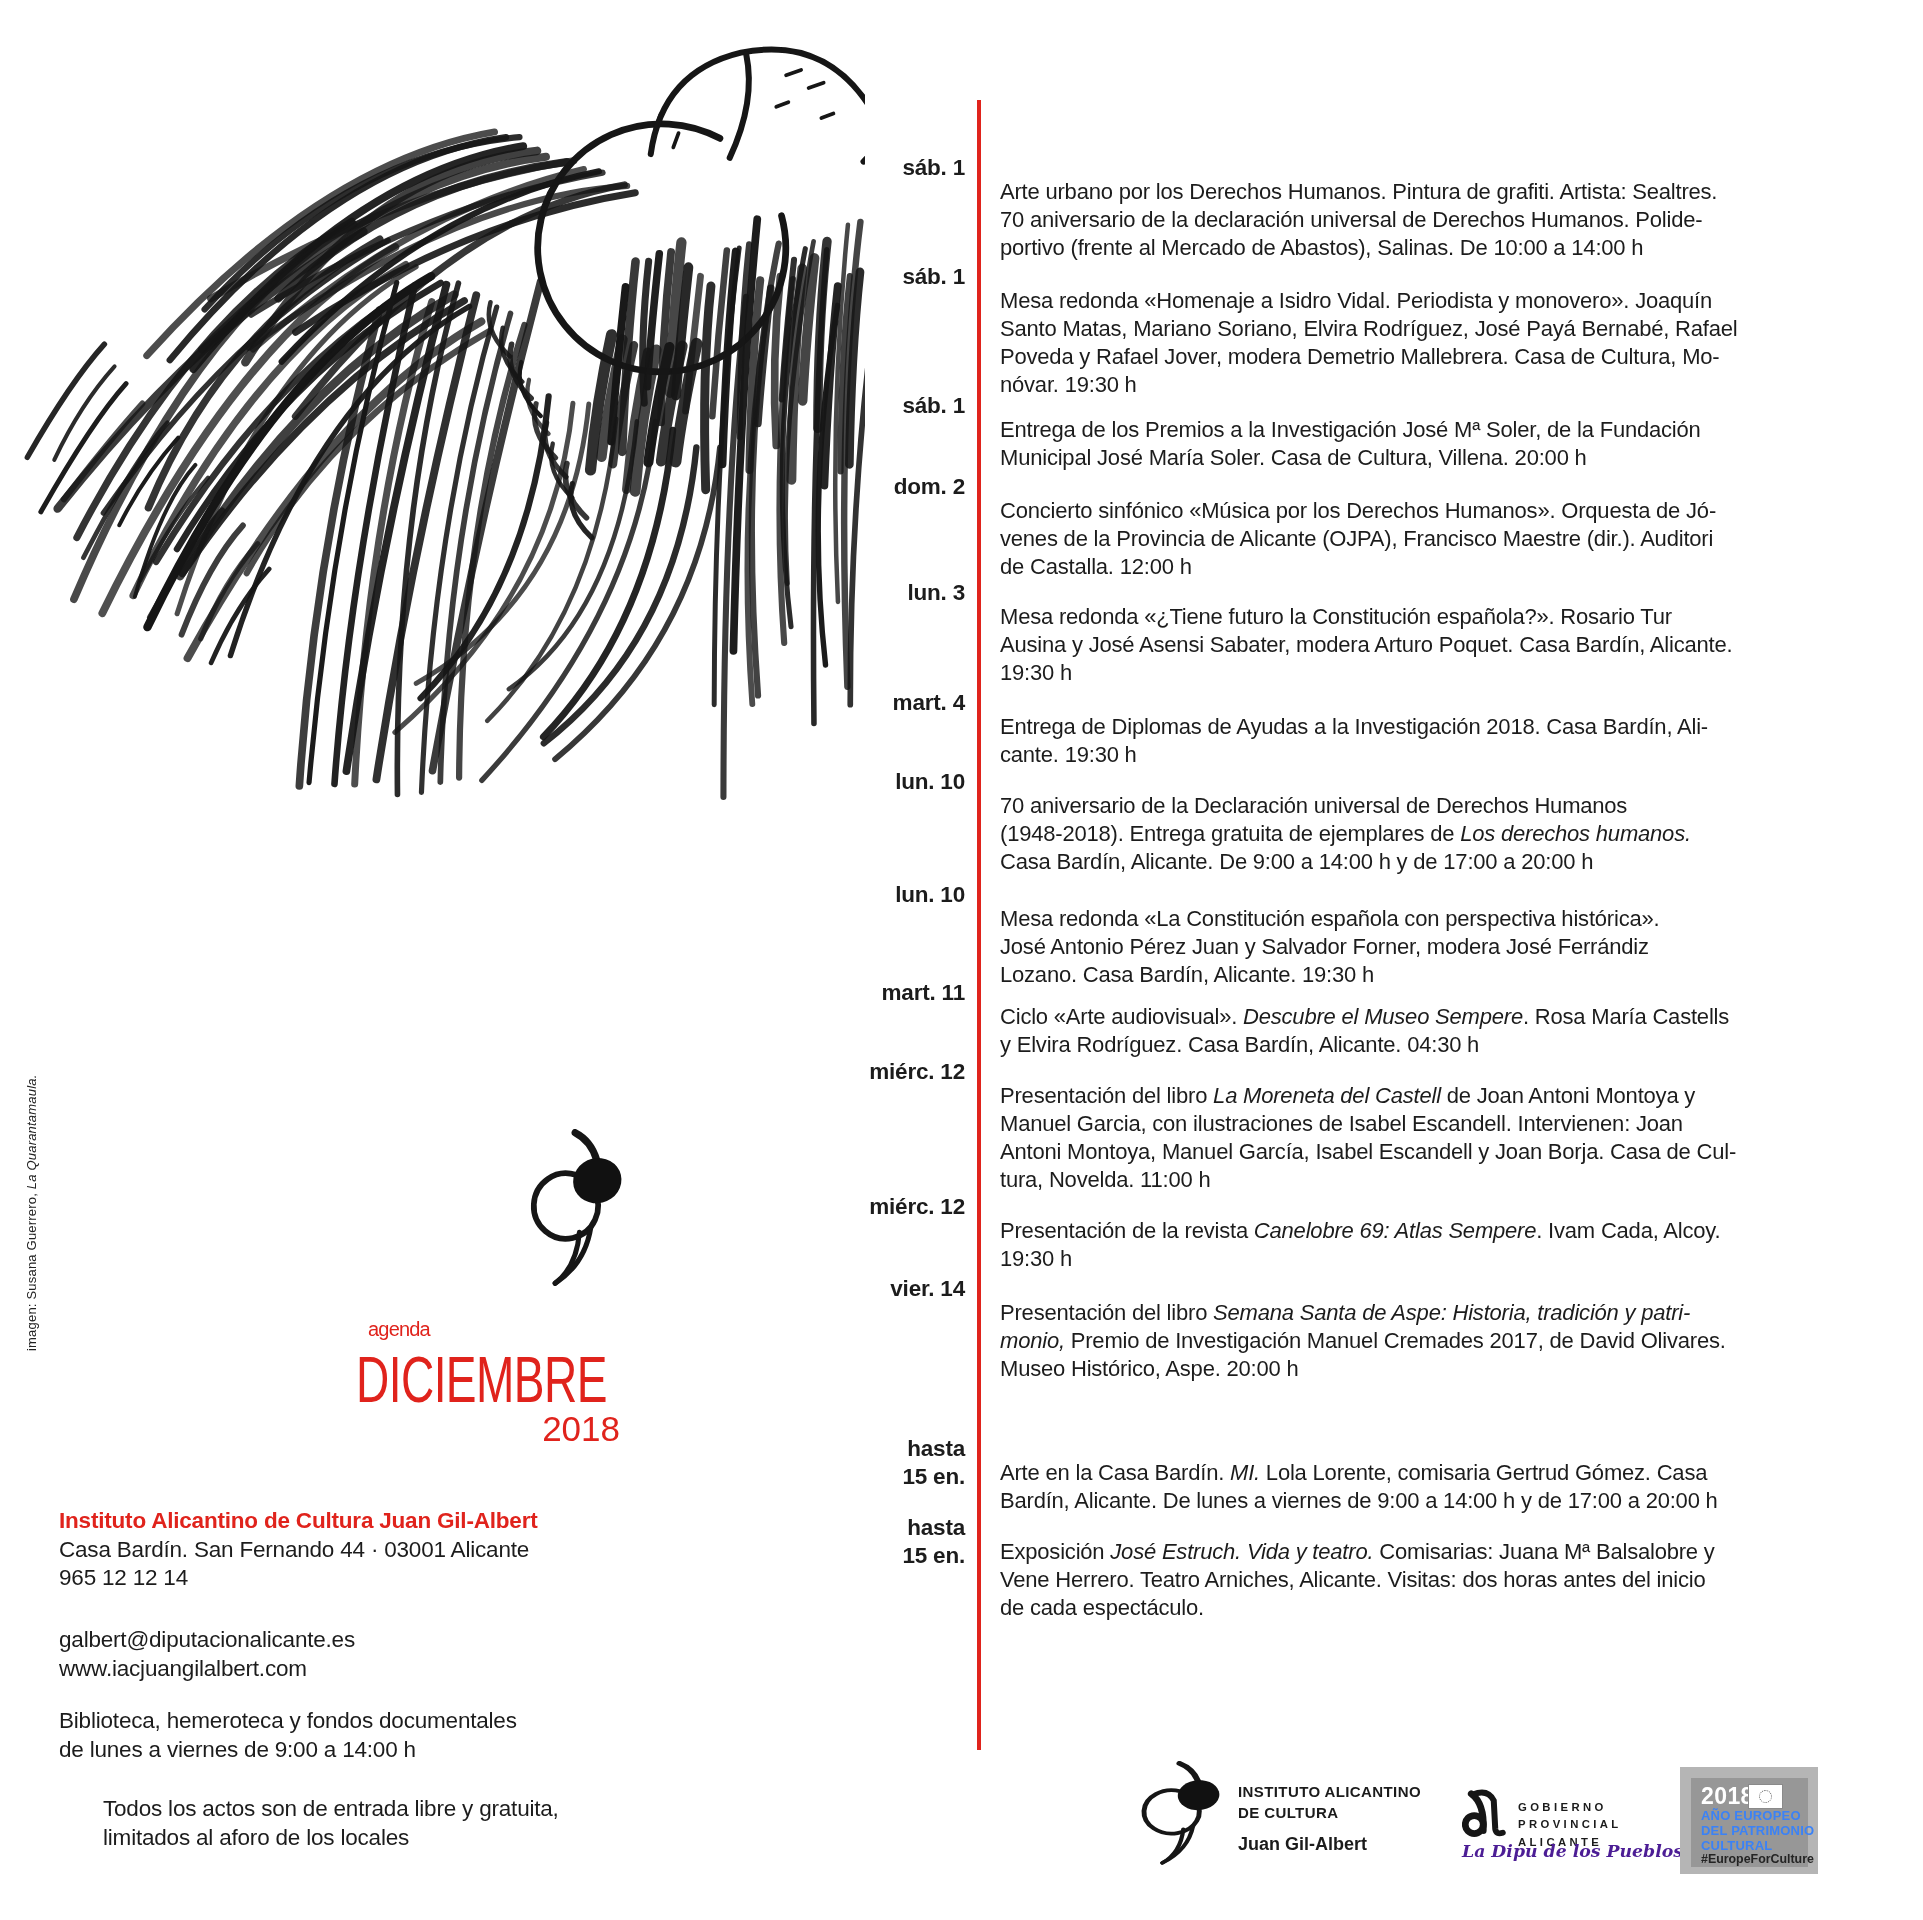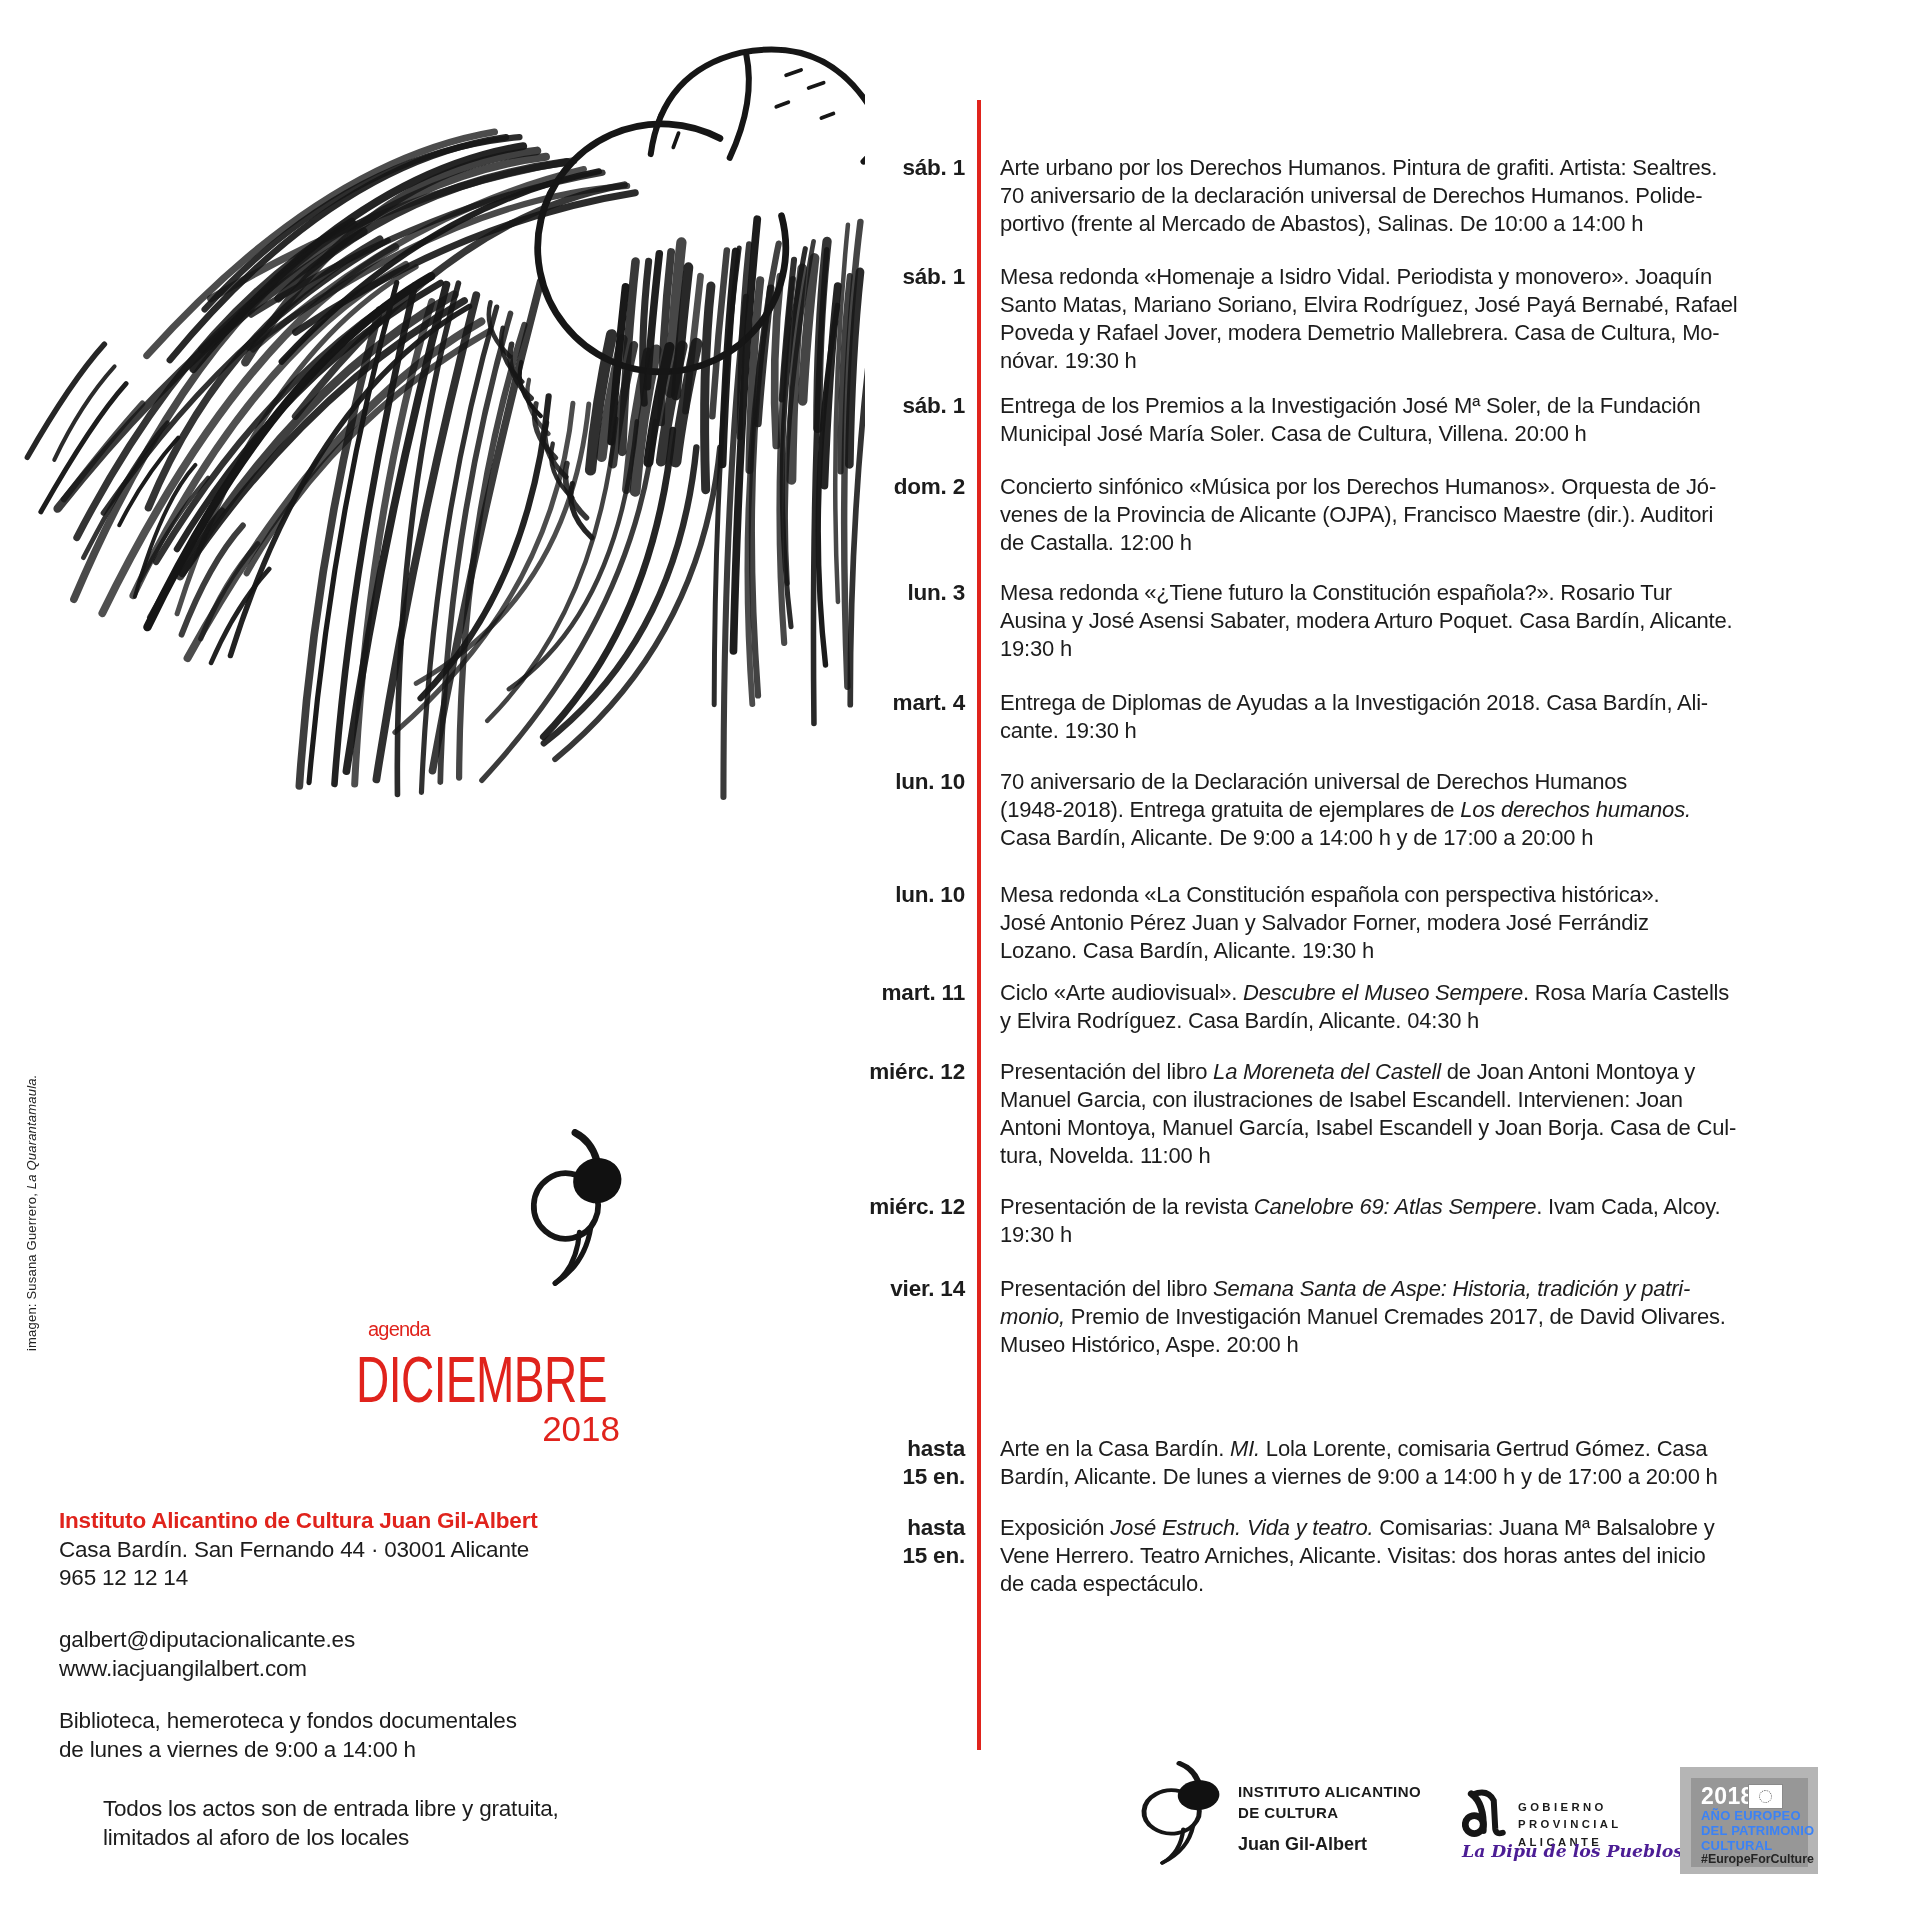--- a/index.html
+++ b/index.html
@@ -28,21 +28,21 @@
   #links-block{top:1626px;}
   #library-block{top:1707px;}
   #notice-block{top:1795px;margin-left:44px;}
   
   #red-line{left:977px;top:100px;width:3.8px;height:1650px;background:#e0231c;}
   #events{left:0;top:0;width:1924px;height:1921px;}
   .event{position:absolute;left:0;width:1924px;}
   .edate{position:absolute;left:782px;width:183px;text-align:right;
          font-weight:bold;font-size:22.5px;line-height:28px;letter-spacing:-0.2px;}
   .ebody{position:absolute;left:1000px;width:917px;font-size:22px;line-height:28px;
-         letter-spacing:-0.2px;}
+         letter-spacing:-0.2px;margin-top:24px;}
   .line{white-space:nowrap;}
   
   #footer-iac-monogram{left:1139px;top:1761px;width:86px;height:113px;}
   #footer-iac-text{left:1238px;top:1781px;}
   .iac-small{font-size:15px;font-weight:bold;letter-spacing:0.4px;line-height:21px;color:#1b1b1b;}
   #iac-name-large{font-size:18px;font-weight:bold;margin-top:10.5px;color:#1b1b1b;}
   #dipu-monogram{left:1462px;top:1787px;width:47px;height:54px;}
   #dipu-text{left:1518px;top:1799px;}
   .dipu-line{font-size:11.3px;font-weight:bold;letter-spacing:3.4px;line-height:17.3px;color:#1b1b1b;}
   #dipu-tagline{left:1462px;top:1841px;font-family:"DejaVu Serif",serif;font-style:italic;

